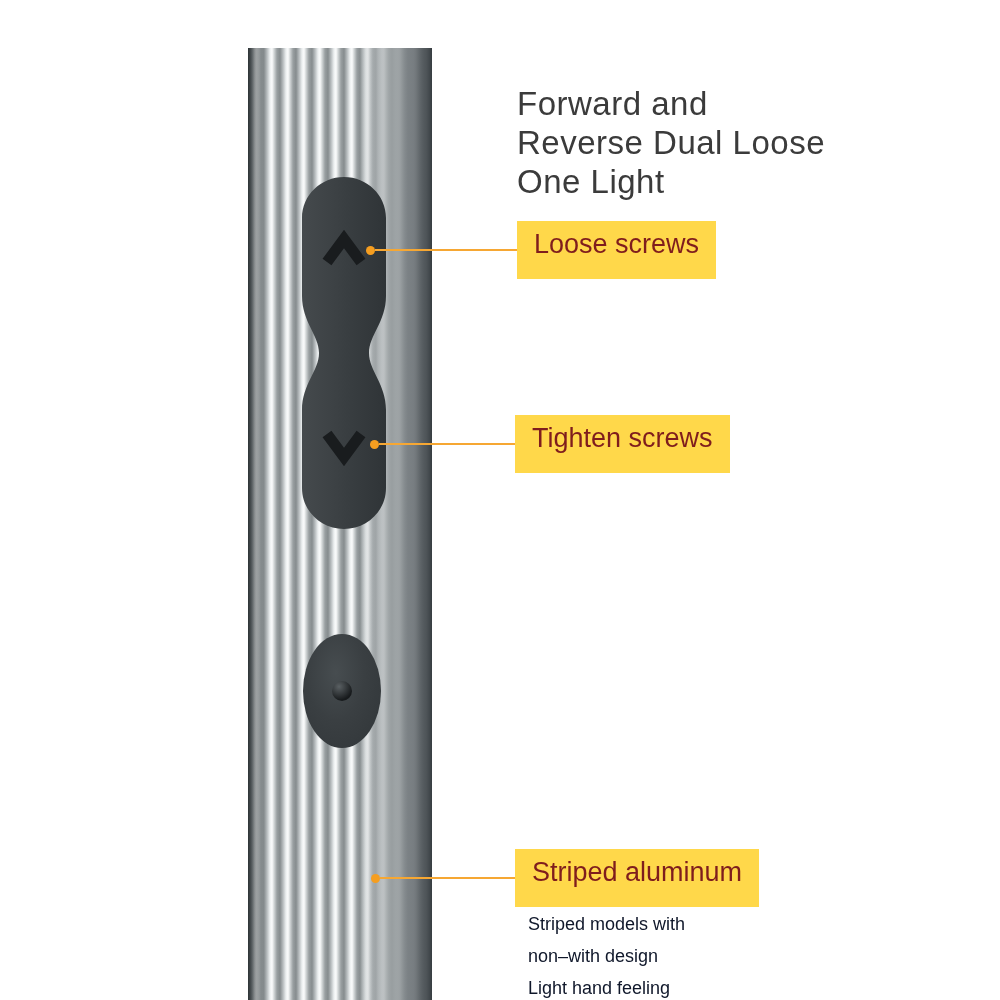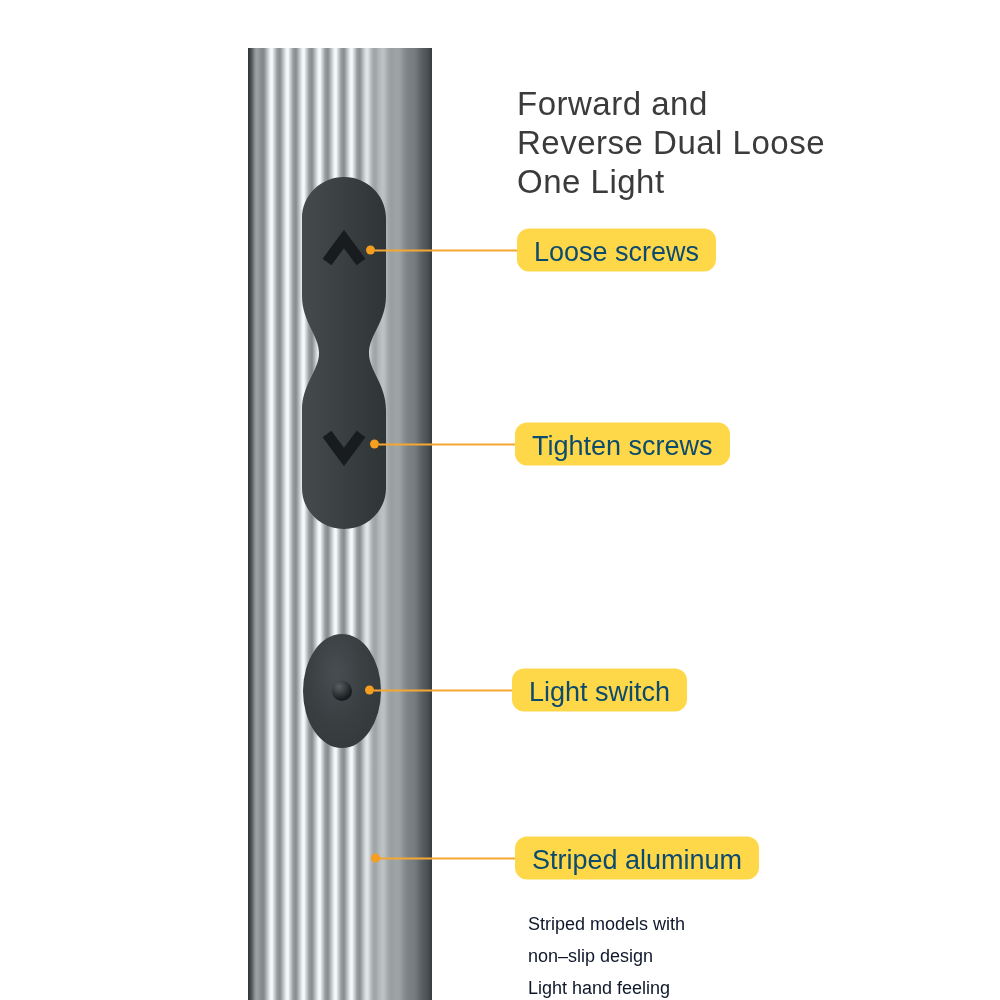--- a/index.html
+++ b/index.html
@@ -101,34 +101,34 @@
     background: #f59e20;
     flex: none;
   }
   .callout .line {
     height: 2px;
     background: #f6a733;
     flex: none;
   }
   .callout .tag {
     background: #ffd84a;
-    color: #0c4a6e;
+    color: #7f1d1d;
     font-size: 27px;
     line-height: 1;
-    padding: 10px 17px 6px 17px;
-    border-radius: 12px;
+    padding: 10px 17px 21px 17px;
+    border-radius: 0;
     flex: none;
   }
   .callout-1 { left: 366px; top: 202px; }
   .callout-1 .line { width: 142px; }
   .callout-2 { left: 370px; top: 396px; }
   .callout-2 .line { width: 136px; }
   .callout-3 { left: 365px; top: 642px; }
   .callout-3 .line { width: 138px; }
-  .callout-4 { left: 371px; top: 810px; }
+  .callout-4 { left: 371px; top: 830px; }
   .callout-4 .line { width: 135px; }
 
   
   .footnote {
     position: absolute;
     left: 528px;
     top: 860px;
     font-size: 18px;
     line-height: 32px;
     color: #0f172a;
@@ -181,31 +181,26 @@
     <span class="line"></span>
     <span class="tag">Loose screws</span>
   </div>
 
   <div class="callout callout-2">
     <span class="dot"></span>
     <span class="line"></span>
     <span class="tag">Tighten screws</span>
   </div>
 
-  <div class="callout callout-3">
-    <span class="dot"></span>
-    <span class="line"></span>
-    <span class="tag">Light switch</span>
-  </div>
 
   <div class="callout callout-4">
     <span class="dot"></span>
     <span class="line"></span>
     <span class="tag">Striped aluminum</span>
   </div>
 
   <div class="footnote">
     <span>Striped models with</span><br>
-    <span>non–slip design</span><br>
+    <span>non–with design</span><br>
     <span>Light hand feeling</span>
   </div>
 
 </div>
 
 </body></html>

